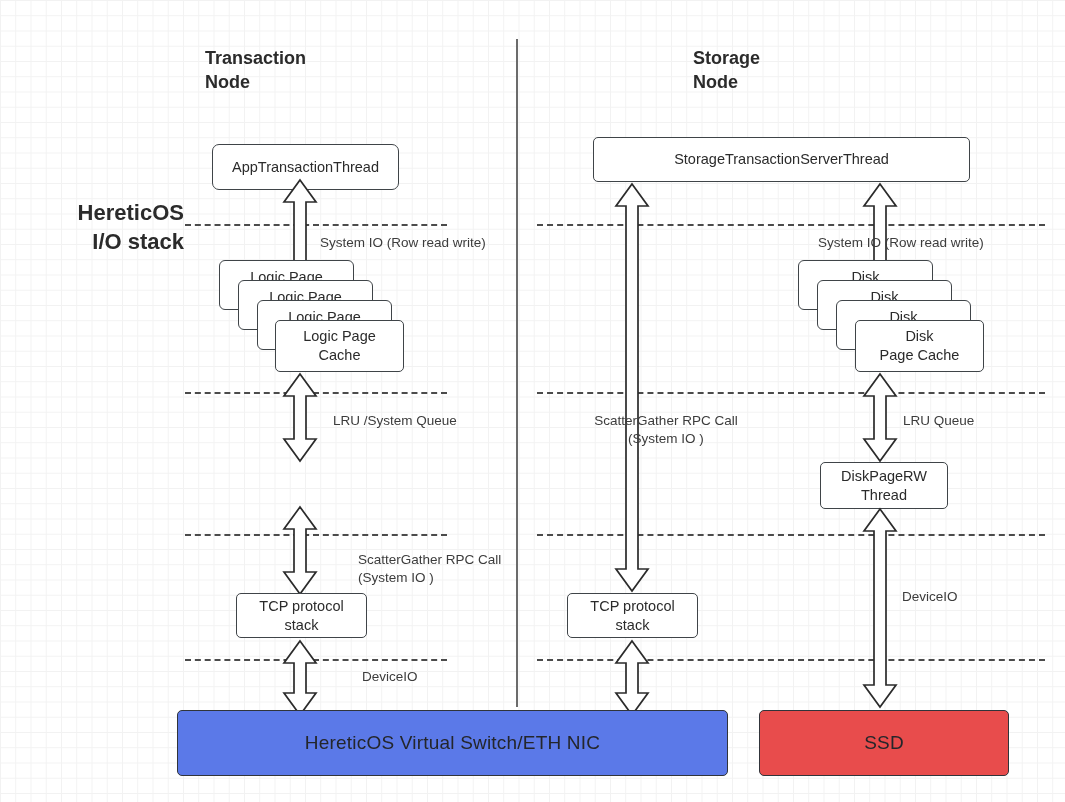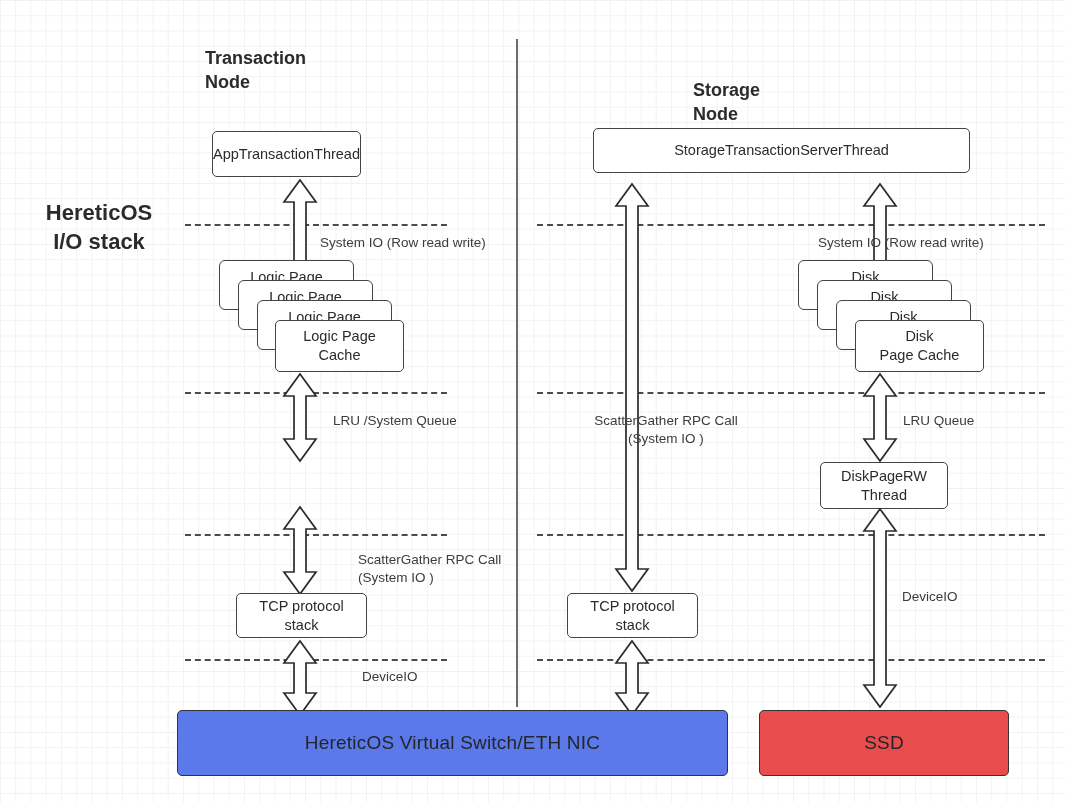--- a/index.html
+++ b/index.html
@@ -87,41 +87,41 @@
     border-left:2px solid #6b6b6b;
   }
   .arrow{position:absolute;}
   .arrow svg{display:block;overflow:visible;}
 </style>
 </head>
 <body>
 
 <div id="canvas">
 
-  <div class="title" style="left:14px;top:198px;width:170px;font-size:22px;text-align:center;">HereticOS
+  <div class="title" style="left:14px;top:198px;width:170px;font-size:22px;text-align:right;">HereticOS
 I/O stack</div>
 
   <div class="title" style="left:205px;top:47px;width:190px;font-size:18px;">Transaction
 Node</div>
-  <div class="title" style="left:693px;top:47px;width:190px;font-size:18px;margin-top:32px;">Storage
+  <div class="title" style="left:693px;top:47px;width:190px;font-size:18px;">Storage
 Node</div>
 
   <div class="vdivider" style="left:516px;top:39px;height:668px;"></div>
 
   <div class="dash" style="left:185px;top:224px;width:262px;"></div>
   <div class="dash" style="left:185px;top:392px;width:262px;"></div>
   <div class="dash" style="left:185px;top:534px;width:262px;"></div>
   <div class="dash" style="left:185px;top:659px;width:262px;"></div>
 
   <div class="dash" style="left:537px;top:224px;width:508px;"></div>
   <div class="dash" style="left:537px;top:392px;width:508px;"></div>
   <div class="dash" style="left:537px;top:534px;width:508px;"></div>
   <div class="dash" style="left:537px;top:659px;width:508px;"></div>
 
-  <div class="node" style="left:212px;top:131px;width:149px;height:46px;">AppTransactionThread</div>
+  <div class="node" style="left:212px;top:144px;width:187px;height:46px;border-radius:7px;">AppTransactionThread</div>
 
   <div class="arrow" style="left:277px;top:176px;">
     <svg width="46" height="140" viewBox="0 0 46 140">
       <path d="M23 4 L39 26 L29 26 L29 114 L39 114 L23 136 L7 114 L17 114 L17 26 L7 26 Z" fill="#ffffff" stroke="#2b2b2b" stroke-width="1.7" stroke-linejoin="miter"></path>
     </svg>
   </div>
 
   <div class="edge-label" style="left:320px;top:234px;width:230px;text-align:left;">System IO  (Row read write)</div>
 
   <div class="stack-card" style="left:219px;top:260px;width:135px;height:50px;">Logic Page</div>
@@ -152,21 +152,21 @@
 stack</div>
 
   <div class="arrow" style="left:277px;top:637px;">
     <svg width="46" height="82" viewBox="0 0 46 82">
       <path d="M23 4 L39 26 L29 26 L29 56 L39 56 L23 78 L7 56 L17 56 L17 26 L7 26 Z" fill="#ffffff" stroke="#2b2b2b" stroke-width="1.7" stroke-linejoin="miter"></path>
     </svg>
   </div>
 
   <div class="edge-label" style="left:362px;top:668px;width:140px;text-align:left;">DeviceIO</div>
 
-  <div class="node" style="left:593px;top:128px;width:377px;height:45px;">StorageTransactionServerThread</div>
+  <div class="node" style="left:593px;top:137px;width:377px;height:45px;">StorageTransactionServerThread</div>
 
   <div class="arrow" style="left:609px;top:180px;">
     <svg width="46" height="415" viewBox="0 0 46 415">
       <path d="M23 4 L39 26 L29 26 L29 389 L39 389 L23 411 L7 389 L17 389 L17 26 L7 26 Z" fill="#ffffff" stroke="#2b2b2b" stroke-width="1.7" stroke-linejoin="miter"></path>
     </svg>
   </div>
 
   <div class="edge-label" style="left:556px;top:412px;width:220px;text-align:center;">ScatterGather RPC Call
 (System IO )</div>
 

